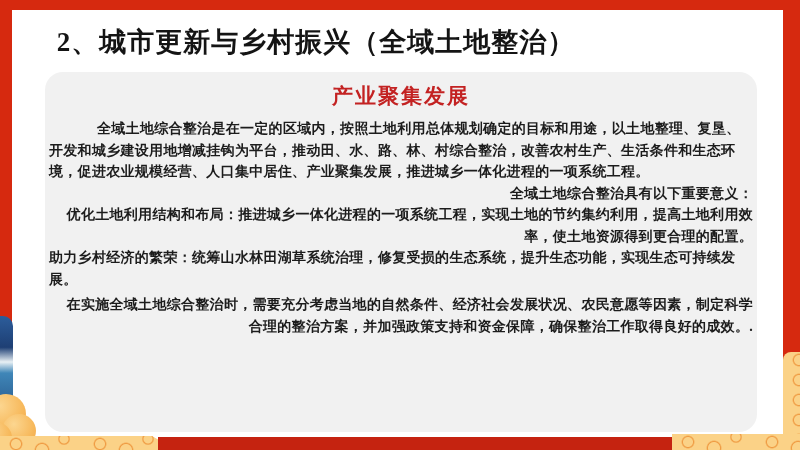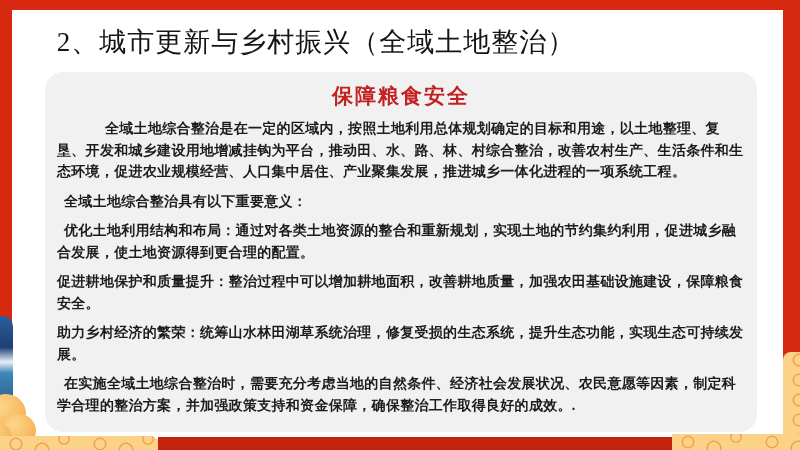--- a/index.html
+++ b/index.html
@@ -48,38 +48,38 @@
     background:radial-gradient(circle at 35% 30%, #fcd690 0%, #f7b95c 60%, #f0a444 100%);}
   .puff1{left:0;top:6px;width:40px;height:40px;}
   .puff2{left:16px;top:26px;width:34px;height:34px;}
   .puff3{left:-6px;top:34px;width:32px;height:32px;}
   .teal-bits{position:absolute;left:16px;top:444px;width:48px;height:6px;
     background:linear-gradient(90deg,#4aa9b4 0 30%,#2f7fb5 30% 55%,#5cc0a8 55% 100%);}
 
   
   .slide-title{
     position:absolute;left:0;top:24px;width:632px;
-    text-align:center;font-size:27px;font-weight:normal;color:#141414;
+    text-align:center;font-size:27px;font-weight:bold;color:#141414;
     letter-spacing:1px;
   }
 
   
   .card{
     position:absolute;left:45px;top:72px;width:712px;height:360px;
     background:#f1f1f1;border-radius:18px;box-sizing:border-box;
     padding:10px 4px 0 4px;
   }
   .card-heading{
     text-align:center;font-size:21px;font-weight:bold;color:#c32222;
     letter-spacing:2px;margin:0 0 8px 0;
   }
   .card-body{font-size:14px;line-height:21.5px;font-weight:bold;color:#1c1c1c;letter-spacing:0.3px;}
-  .card-body p{margin:8px;}
+  .card-body p{margin:0;}
   .indent-big{text-indent:48px;}
-  .indent-sm{text-indent:7px;}
+  .indent-sm{text-indent:7px;text-align:right;}
   .gap-top{margin-top:4px !important;}
 </style>
 </head>
 <body>
 
 <div class="frame-top"></div>
 <div class="frame-left"></div>
 <div class="frame-right"></div>
 <div class="frame-right-orange yellow-band"></div>
 
@@ -91,22 +91,21 @@
 </div>
 <div class="teal-bits"></div>
 
 <div class="bottom-left-yellow yellow-band"></div>
 <div class="bottom-red-band"></div>
 <div class="bottom-right-yellow yellow-band"></div>
 
 <div class="slide-title">2、城市更新与乡村振兴（全域土地整治）</div>
 
 <div class="card">
-  <div class="card-heading">保障粮食安全</div>
+  <div class="card-heading">产业聚集发展</div>
   <div class="card-body">
     <p class="indent-big">全域土地综合整治是在一定的区域内，按照土地利用总体规划确定的目标和用途，以土地整理、复垦、开发和城乡建设用地增减挂钩为平台，推动田、水、路、林、村综合整治，改善农村生产、生活条件和生态环境，促进农业规模经营、人口集中居住、产业聚集发展，推进城乡一体化进程的一项系统工程。</p>
     <p class="indent-sm">全域土地综合整治具有以下重要意义：</p>
-    <p class="indent-sm">优化土地利用结构和布局：通过对各类土地资源的整合和重新规划，实现土地的节约集约利用，促进城乡融合发展，使土地资源得到更合理的配置。</p>
-    <p>促进耕地保护和质量提升：整治过程中可以增加耕地面积，改善耕地质量，加强农田基础设施建设，保障粮食安全。</p>
+    <p class="indent-sm">优化土地利用结构和布局：推进城乡一体化进程的一项系统工程，实现土地的节约集约利用，提高土地利用效率，使土地资源得到更合理的配置。</p>
     <p>助力乡村经济的繁荣：统筹山水林田湖草系统治理，修复受损的生态系统，提升生态功能，实现生态可持续发展。</p>
     <p class="indent-sm gap-top">在实施全域土地综合整治时，需要充分考虑当地的自然条件、经济社会发展状况、农民意愿等因素，制定科学合理的整治方案，并加强政策支持和资金保障，确保整治工作取得良好的成效。.</p>
   </div>
 </div>
 
 </body></html>

